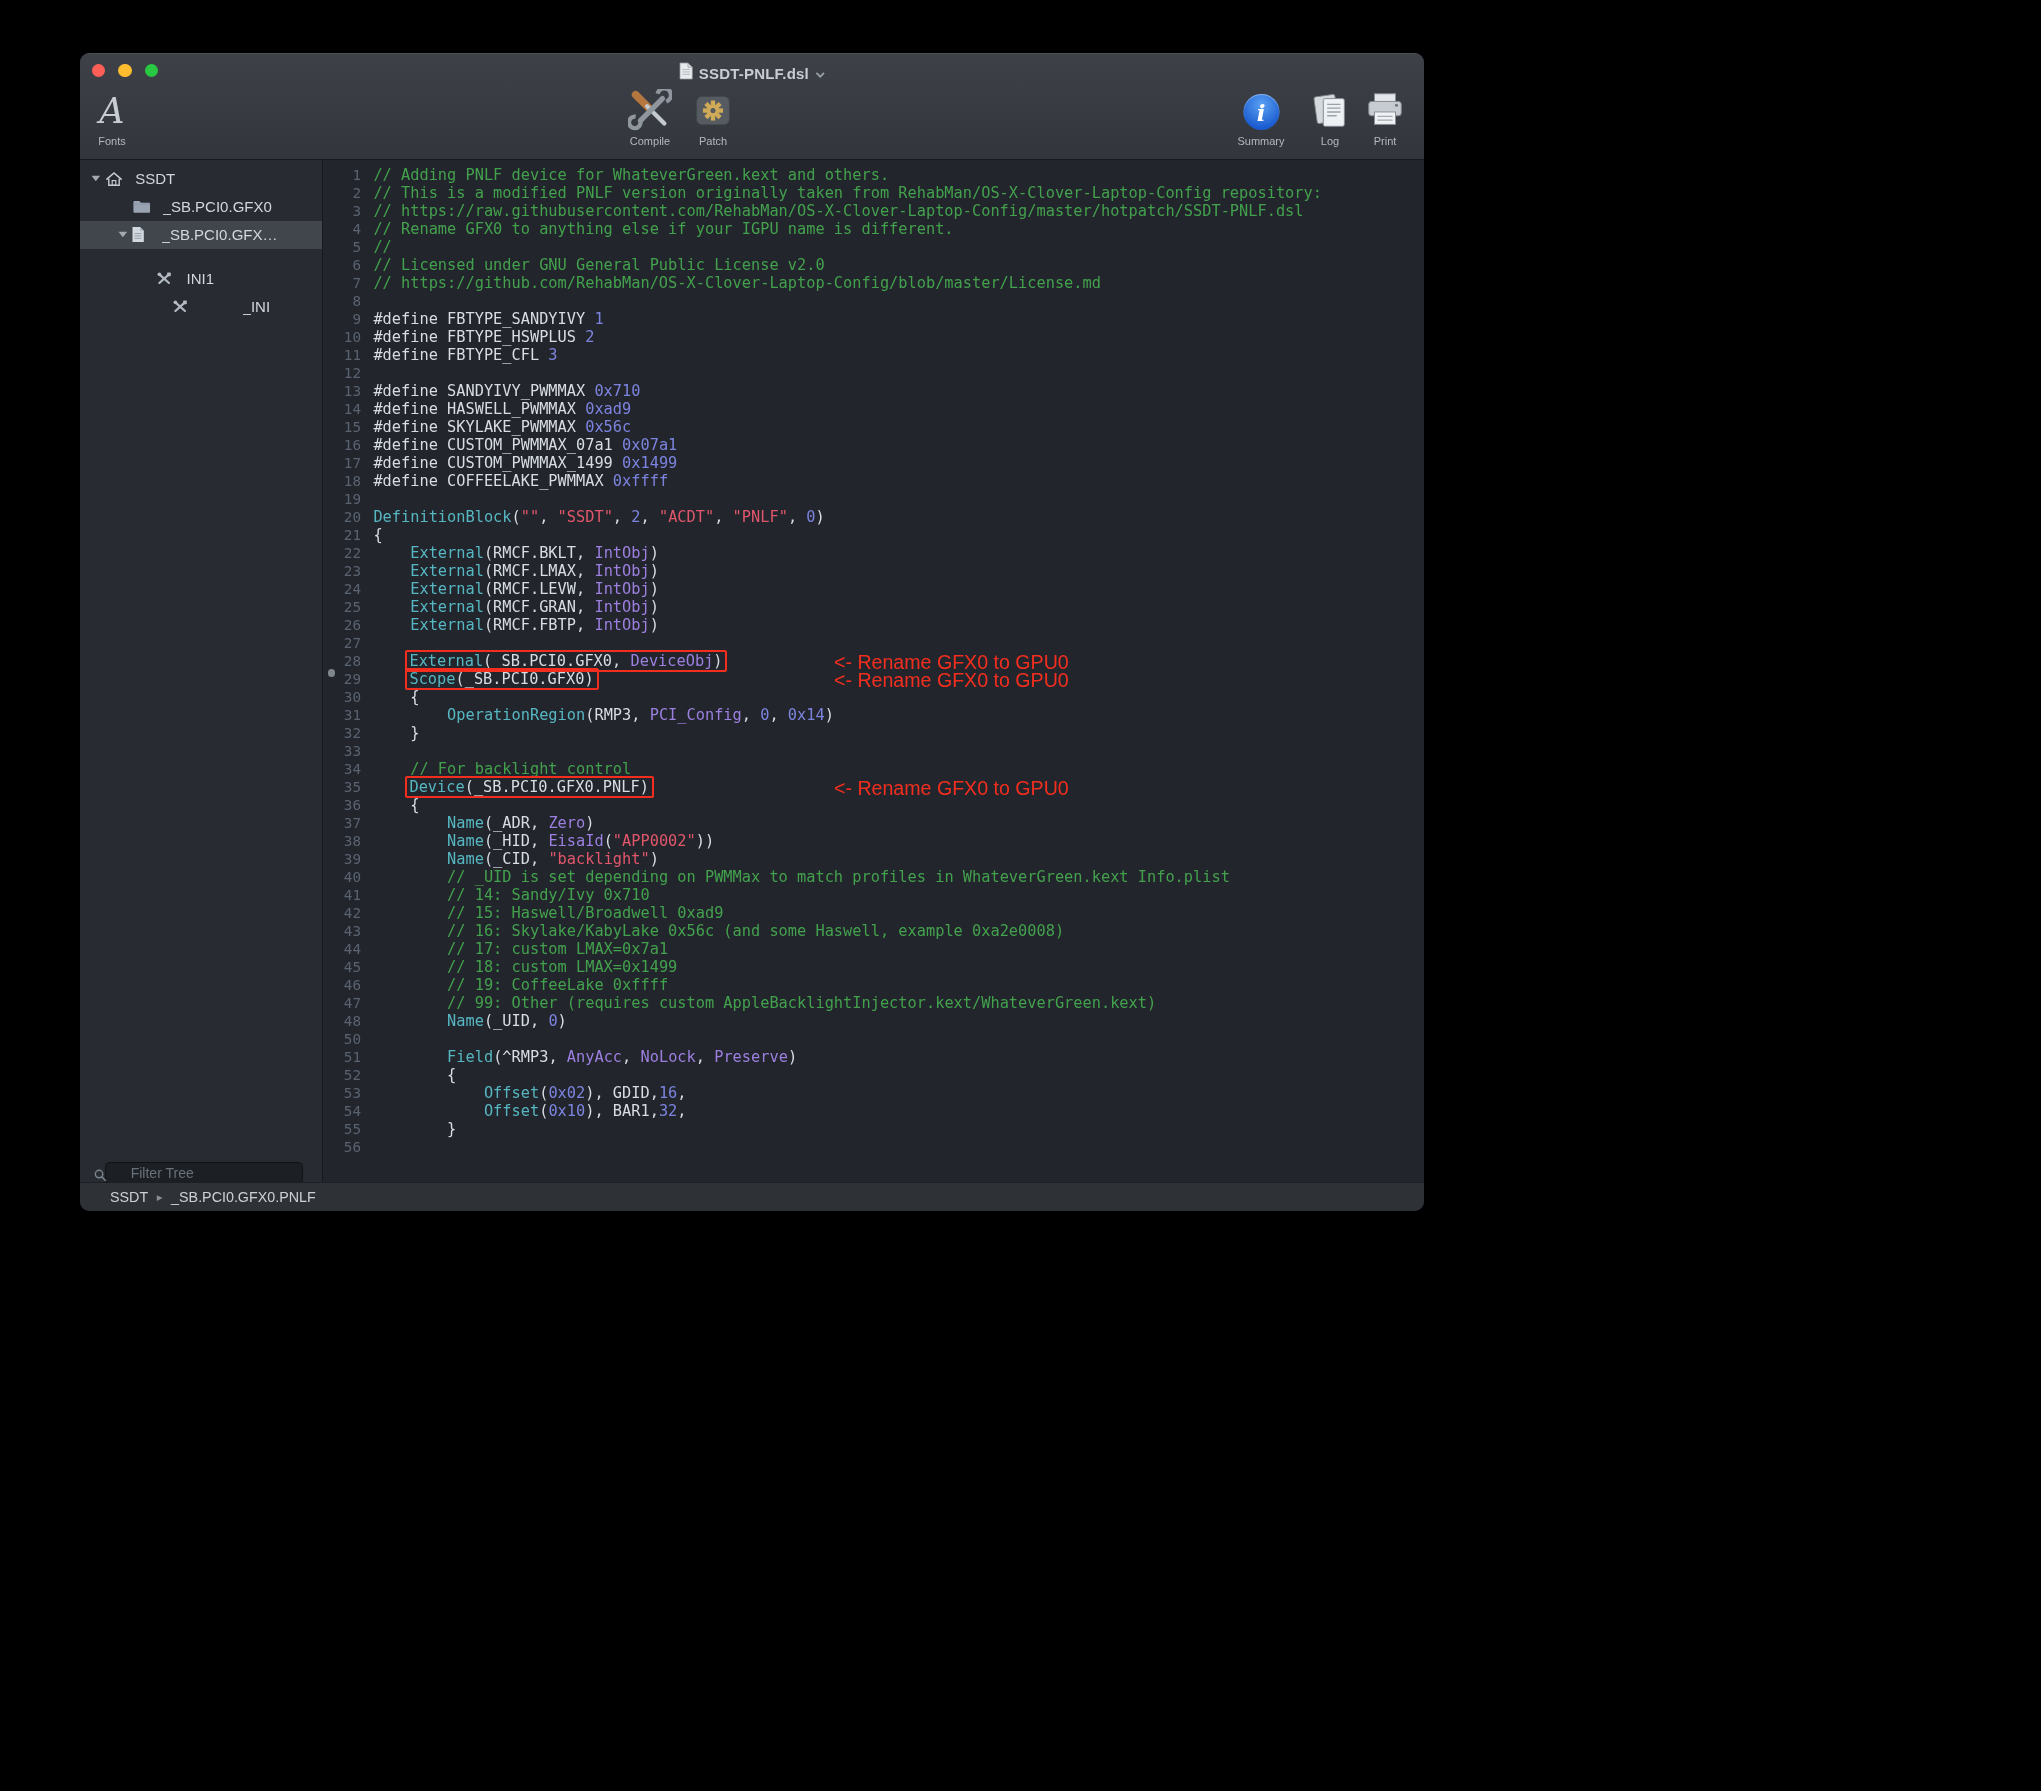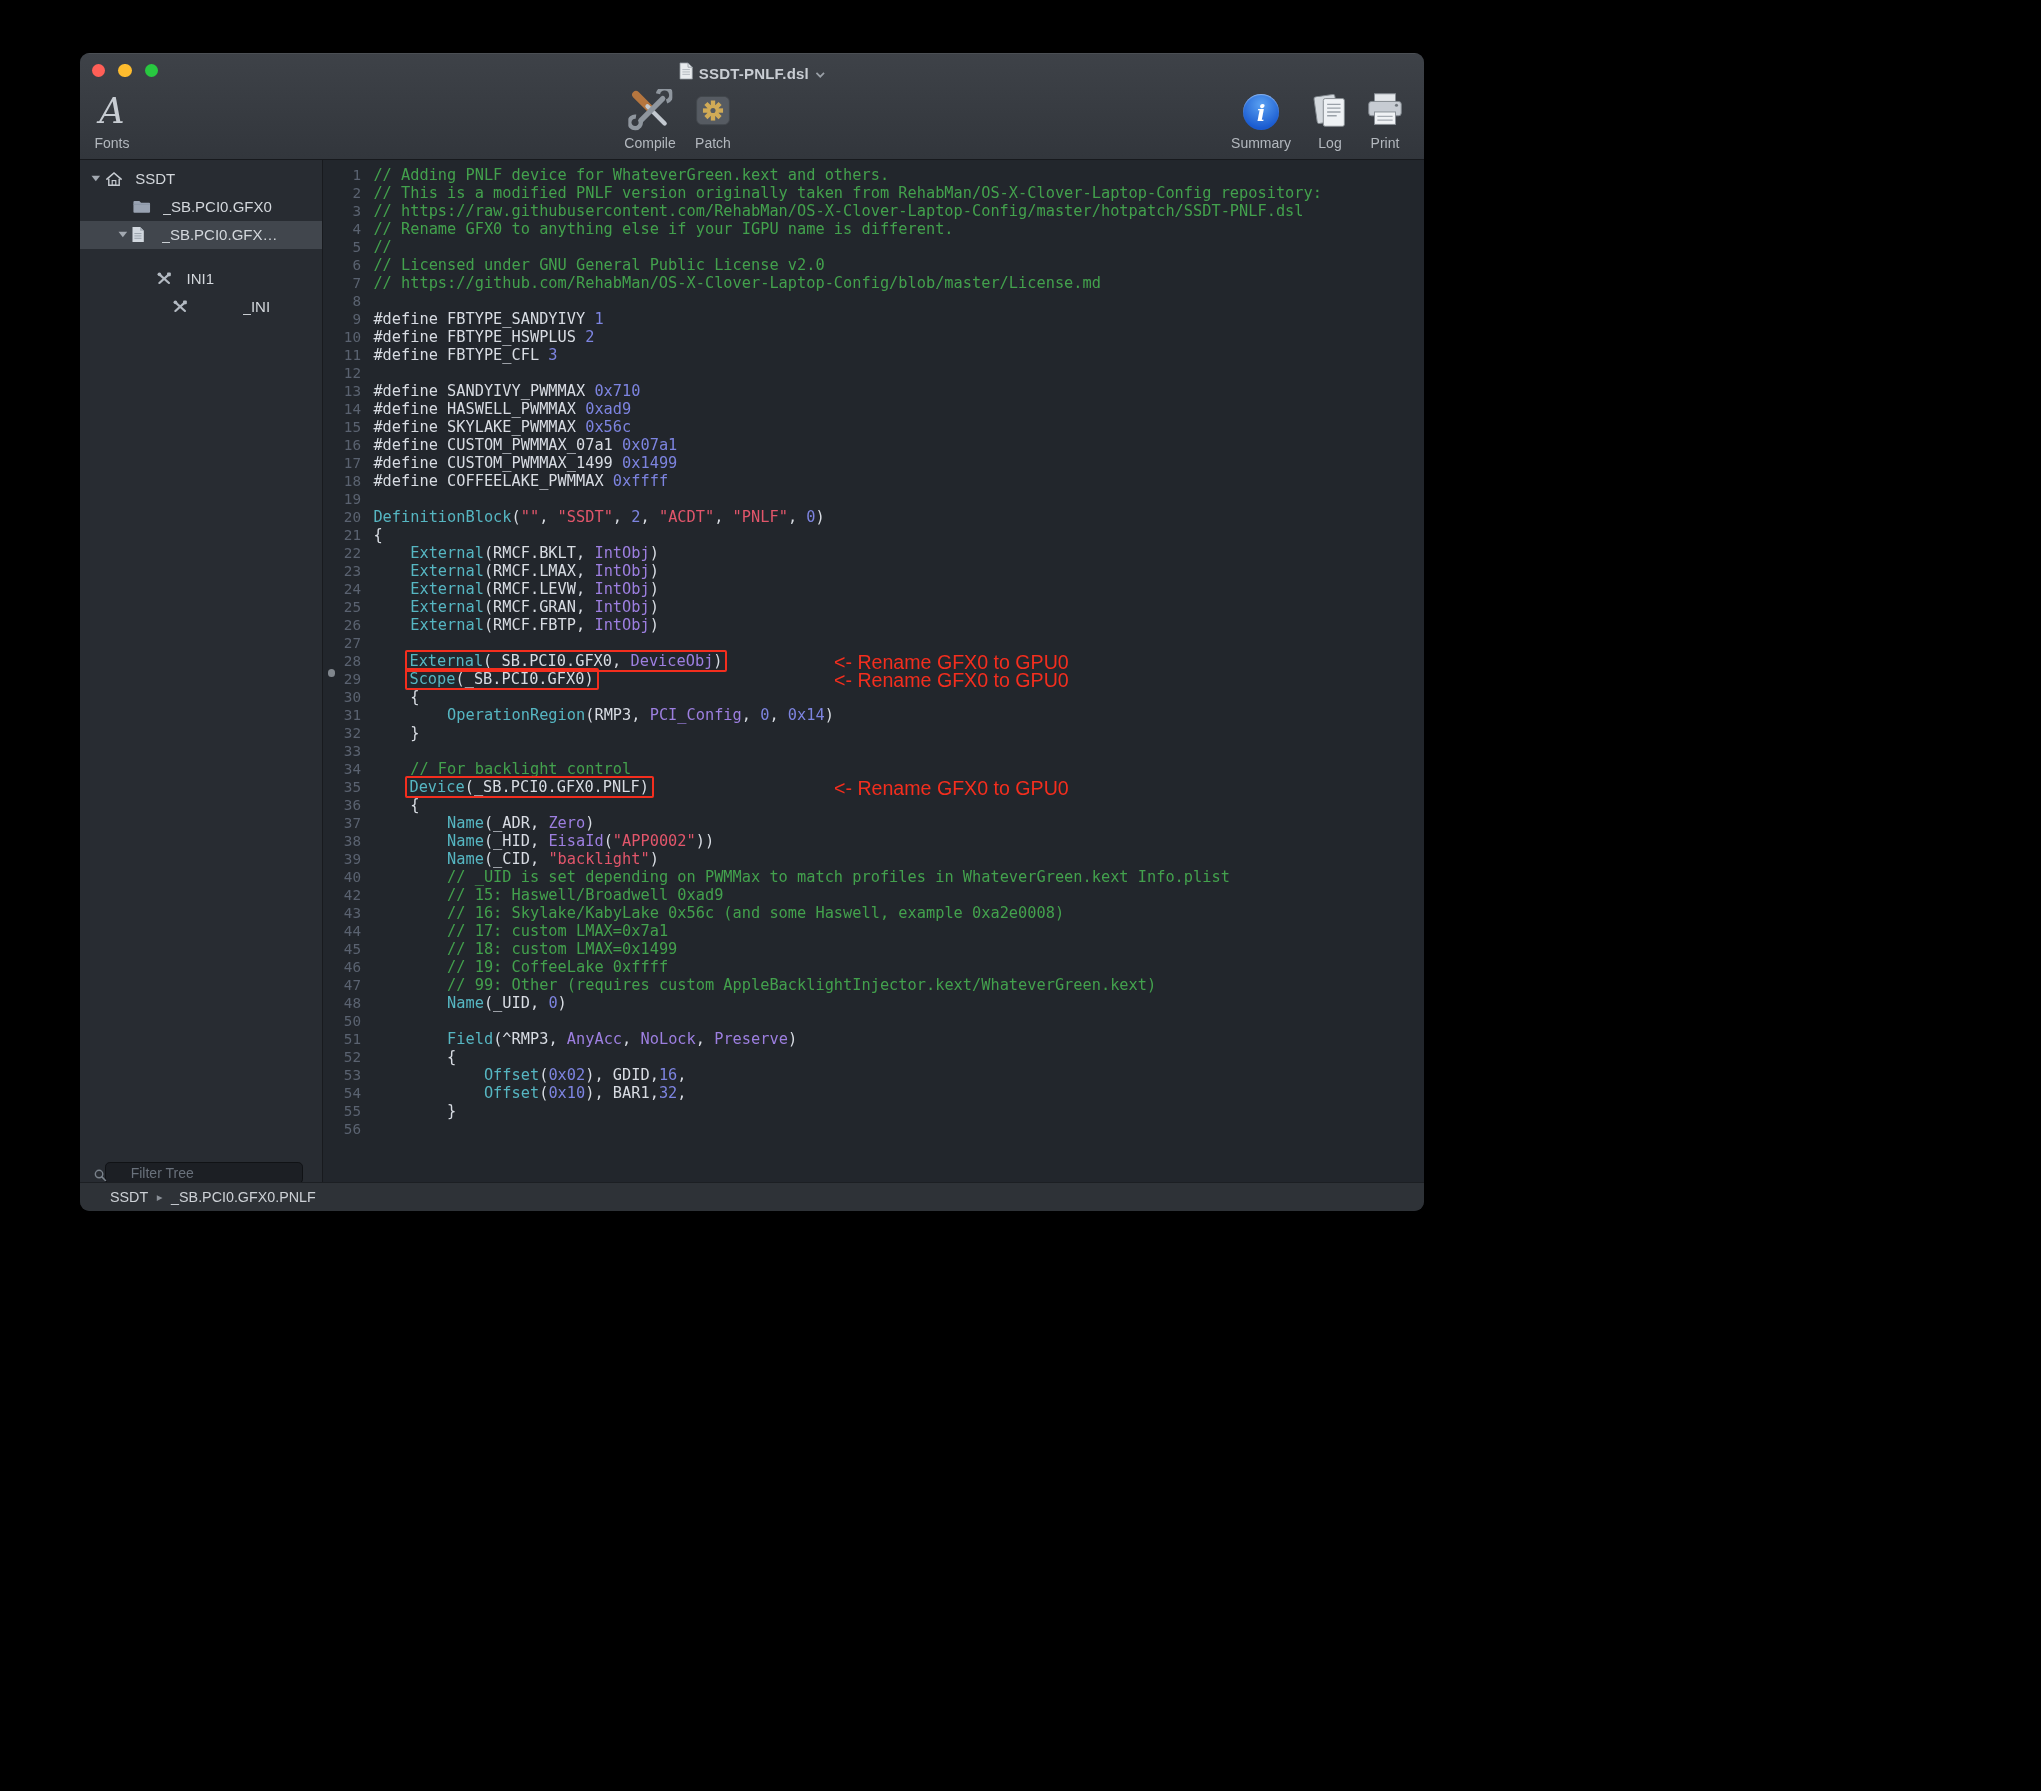--- a/index.html
+++ b/index.html
@@ -23,21 +23,21 @@
   .titlebar{height:35px;position:relative;display:flex;align-items:center;justify-content:center;}
   .traffic{position:absolute;left:11.5px;top:10.5px;display:flex;gap:13.4px;}
   .tl{width:13.4px;height:13.4px;border-radius:50%;display:block;}
   .tl.red{background:#ff5f57}.tl.yellow{background:#febc2e}.tl.green{background:#28c840}
   .title-group{display:flex;align-items:center;gap:6px;margin-top:5.7px;}
   .title-text{font-size:15px;font-weight:bold;color:#c9cdd3;letter-spacing:0.2px;}
   .toolbar{position:relative;height:71px;}
   .tb-item{position:absolute;top:0;transform:translateX(-50%);
     display:flex;flex-direction:column;align-items:center;gap:1.9px;cursor:default;}
   .tb-icon{height:45px;display:flex;align-items:center;justify-content:center;}
-  .tb-label{font-size:14px;color:#b3b8be;}
+  .tb-label{font-size:11px;color:#b3b8be;}
   .fonts-a{font-family:"DejaVu Serif",serif;font-style:italic;font-size:35px;color:#c8cdd3;line-height:42px;}
   .info-circle{width:36px;height:36px;border-radius:50%;margin-top:3.8px;
     background:radial-gradient(circle at 50% 30%,#5aa1f2,#1a5bd0 75%);
     display:flex;align-items:center;justify-content:center;
     font-family:"DejaVu Serif",serif;font-style:italic;font-weight:bold;
     font-size:23px;color:#fff;box-shadow:inset 0 1px 1px rgba(255,255,255,.4);}
 
   
   .content{position:absolute;top:107px;bottom:28px;left:0;right:0;display:flex;}
 
@@ -282,20 +282,21 @@
           <div class="code-line"><span class="ln">31</span><span class="code-text"><span class="seg-p">        </span><span class="seg-k">OperationRegion</span><span class="seg-p">(RMP3, </span><span class="seg-t">PCI_Config</span><span class="seg-p">, </span><span class="seg-n">0</span><span class="seg-p">, </span><span class="seg-n">0x14</span><span class="seg-p">)</span></span></div>
           <div class="code-line"><span class="ln">32</span><span class="code-text"><span class="seg-p">    }</span></span></div>
           <div class="code-line"><span class="ln">33</span><span class="code-text"></span></div>
           <div class="code-line"><span class="ln">34</span><span class="code-text"><span class="seg-p">    </span><span class="seg-c">// For backlight control</span></span></div>
           <div class="code-line"><span class="ln">35</span><span class="code-text"><span class="seg-p">    </span><span class="redbox"><span class="seg-k">Device</span><span class="seg-p">(_SB.PCI0.GFX0.PNLF)</span></span></span><span class="ann">&lt;- Rename GFX0 to GPU0</span></div>
           <div class="code-line"><span class="ln">36</span><span class="code-text"><span class="seg-p">    {</span></span></div>
           <div class="code-line"><span class="ln">37</span><span class="code-text"><span class="seg-p">        </span><span class="seg-k">Name</span><span class="seg-p">(_ADR, </span><span class="seg-t">Zero</span><span class="seg-p">)</span></span></div>
           <div class="code-line"><span class="ln">38</span><span class="code-text"><span class="seg-p">        </span><span class="seg-k">Name</span><span class="seg-p">(_HID, </span><span class="seg-t">EisaId</span><span class="seg-p">(</span><span class="seg-s">"APP0002"</span><span class="seg-p">))</span></span></div>
           <div class="code-line"><span class="ln">39</span><span class="code-text"><span class="seg-p">        </span><span class="seg-k">Name</span><span class="seg-p">(_CID, </span><span class="seg-s">"backlight"</span><span class="seg-p">)</span></span></div>
           <div class="code-line"><span class="ln">40</span><span class="code-text"><span class="seg-p">        </span><span class="seg-c">// _UID is set depending on PWMMax to match profiles in WhateverGreen.kext Info.plist</span></span></div>
+          <div class="code-line"><span class="ln">41</span><span class="code-text"><span class="seg-p">        </span><span class="seg-c">// 14: Sandy/Ivy 0x710</span></span></div>
           <div class="code-line"><span class="ln">42</span><span class="code-text"><span class="seg-p">        </span><span class="seg-c">// 15: Haswell/Broadwell 0xad9</span></span></div>
           <div class="code-line"><span class="ln">43</span><span class="code-text"><span class="seg-p">        </span><span class="seg-c">// 16: Skylake/KabyLake 0x56c (and some Haswell, example 0xa2e0008)</span></span></div>
           <div class="code-line"><span class="ln">44</span><span class="code-text"><span class="seg-p">        </span><span class="seg-c">// 17: custom LMAX=0x7a1</span></span></div>
           <div class="code-line"><span class="ln">45</span><span class="code-text"><span class="seg-p">        </span><span class="seg-c">// 18: custom LMAX=0x1499</span></span></div>
           <div class="code-line"><span class="ln">46</span><span class="code-text"><span class="seg-p">        </span><span class="seg-c">// 19: CoffeeLake 0xffff</span></span></div>
           <div class="code-line"><span class="ln">47</span><span class="code-text"><span class="seg-p">        </span><span class="seg-c">// 99: Other (requires custom AppleBacklightInjector.kext/WhateverGreen.kext)</span></span></div>
           <div class="code-line"><span class="ln">48</span><span class="code-text"><span class="seg-p">        </span><span class="seg-k">Name</span><span class="seg-p">(_UID, </span><span class="seg-n">0</span><span class="seg-p">)</span></span></div>
           <div class="code-line"><span class="ln">50</span><span class="code-text"></span></div>
           <div class="code-line"><span class="ln">51</span><span class="code-text"><span class="seg-p">        </span><span class="seg-k">Field</span><span class="seg-p">(^RMP3, </span><span class="seg-t">AnyAcc</span><span class="seg-p">, </span><span class="seg-t">NoLock</span><span class="seg-p">, </span><span class="seg-t">Preserve</span><span class="seg-p">)</span></span></div>
           <div class="code-line"><span class="ln">52</span><span class="code-text"><span class="seg-p">        {</span></span></div>

